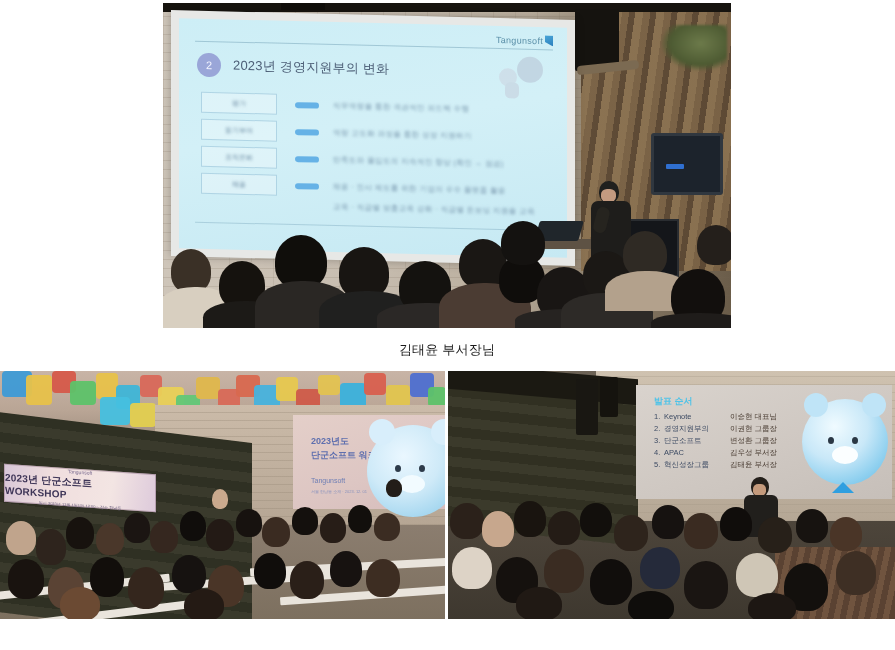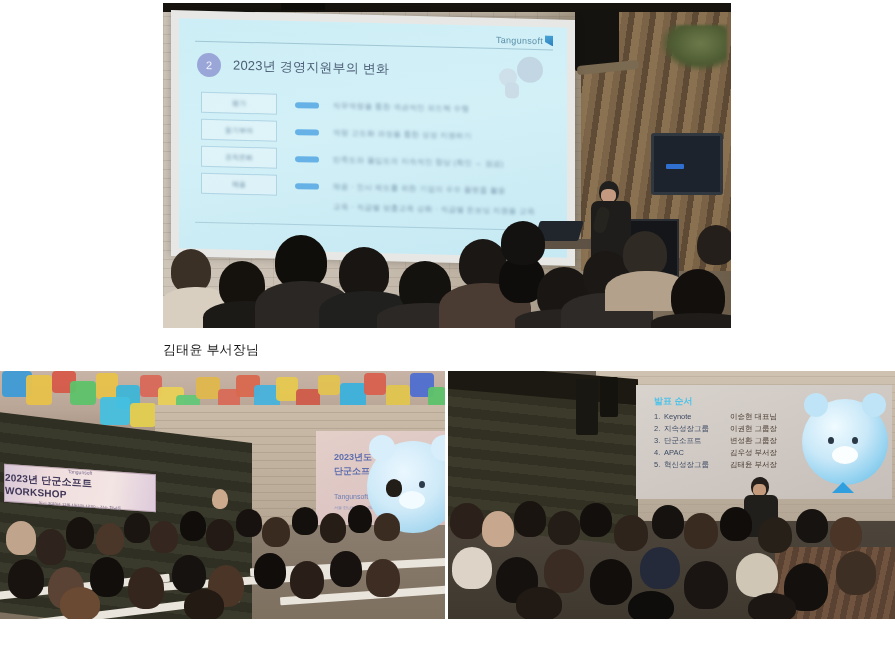--- a/index.html
+++ b/index.html
@@ -13,21 +13,21 @@
     font-family: "Liberation Sans", "DejaVu Sans", sans-serif;
     overflow: hidden;
     position: relative;
   }
 
   .page { position: relative; width: 895px; height: 650px; background:#fff; }
 
   
   .figure { position: absolute; }
   .caption {
-    text-align: left;
+    text-align: center;
     font-size: 13px;
     color: #1a1a1a;
     line-height: 20px;
     letter-spacing: .2px;
   }
 
   
   .photo {
     position: relative;
     overflow: hidden;
@@ -162,21 +162,21 @@
     position:absolute; left:4px; top:98px; width:152px; height:38px;
     background: linear-gradient(100deg,#d8c7d8 0%,#f0dede 30%,#f3e5e3 70%,#ddcadb 100%);
     transform: skewY(4deg);
     display:flex; flex-direction:column; align-items:center; justify-content:center;
     border:1px solid rgba(150,120,140,.5);
   }
   #photo2 .banner .bn-brand { font-size:5px; color:#7a6b90; margin-bottom:1px; }
   #photo2 .banner .bn-main { font-size:10px; color:#3e3557; font-weight:bold; letter-spacing:.2px; }
   #photo2 .banner .bn-sub { font-size:4px; color:#6b5f7e; margin-top:2px; }
   #photo2 .proj {
-    position:absolute; right:0px; top:60px; width:129px; height:94px;
+    position:absolute; right:0px; top:44px; width:152px; height:94px;
     background: linear-gradient(160deg,#e4cfc9 0%,#ddc6c3 60%,#d6bcbb 100%);
   }
   #photo2 .proj .pt1 { position:absolute; left:18px; top:20px; font-size:9px; color:#5f6fae; font-weight:bold; }
   #photo2 .proj .pt2 { position:absolute; left:18px; top:34px; font-size:9px; color:#5f6fae; font-weight:bold; }
   #photo2 .proj .plogo { position:absolute; left:18px; top:62px; font-size:7px; color:#6f7fb5; }
   #photo2 .proj .pmini { position:absolute; left:18px; top:74px; font-size:4px; color:#8b93bd; }
   #photo2 .bear {
     position:absolute; right:-14px; top:10px; width:92px; height:92px; border-radius:50%;
     background: radial-gradient(circle at 40% 34%, #eaf7ff 0%, #cfeaf8 45%, #a8d8f0 75%, #8cc8e8 100%);
   }
@@ -460,21 +460,21 @@
       <div class="screen">
         <div class="ag-title">발표 순서</div>
         <div class="ag-list">
           <div class="ag-row">
             <span class="no">1.</span>
             <span class="it">Keynote</span>
             <span class="who">이승현 대표님</span>
           </div>
           <div class="ag-row">
             <span class="no">2.</span>
-            <span class="it">지속성장그룹</span>
+            <span class="it">경영지원부의</span>
             <span class="who">이권현 그룹장</span>
           </div>
           <div class="ag-row">
             <span class="no">3.</span>
             <span class="it">단군소프트</span>
             <span class="who">변성환 그룹장</span>
           </div>
           <div class="ag-row">
             <span class="no">4.</span>
             <span class="it">APAC</span>

